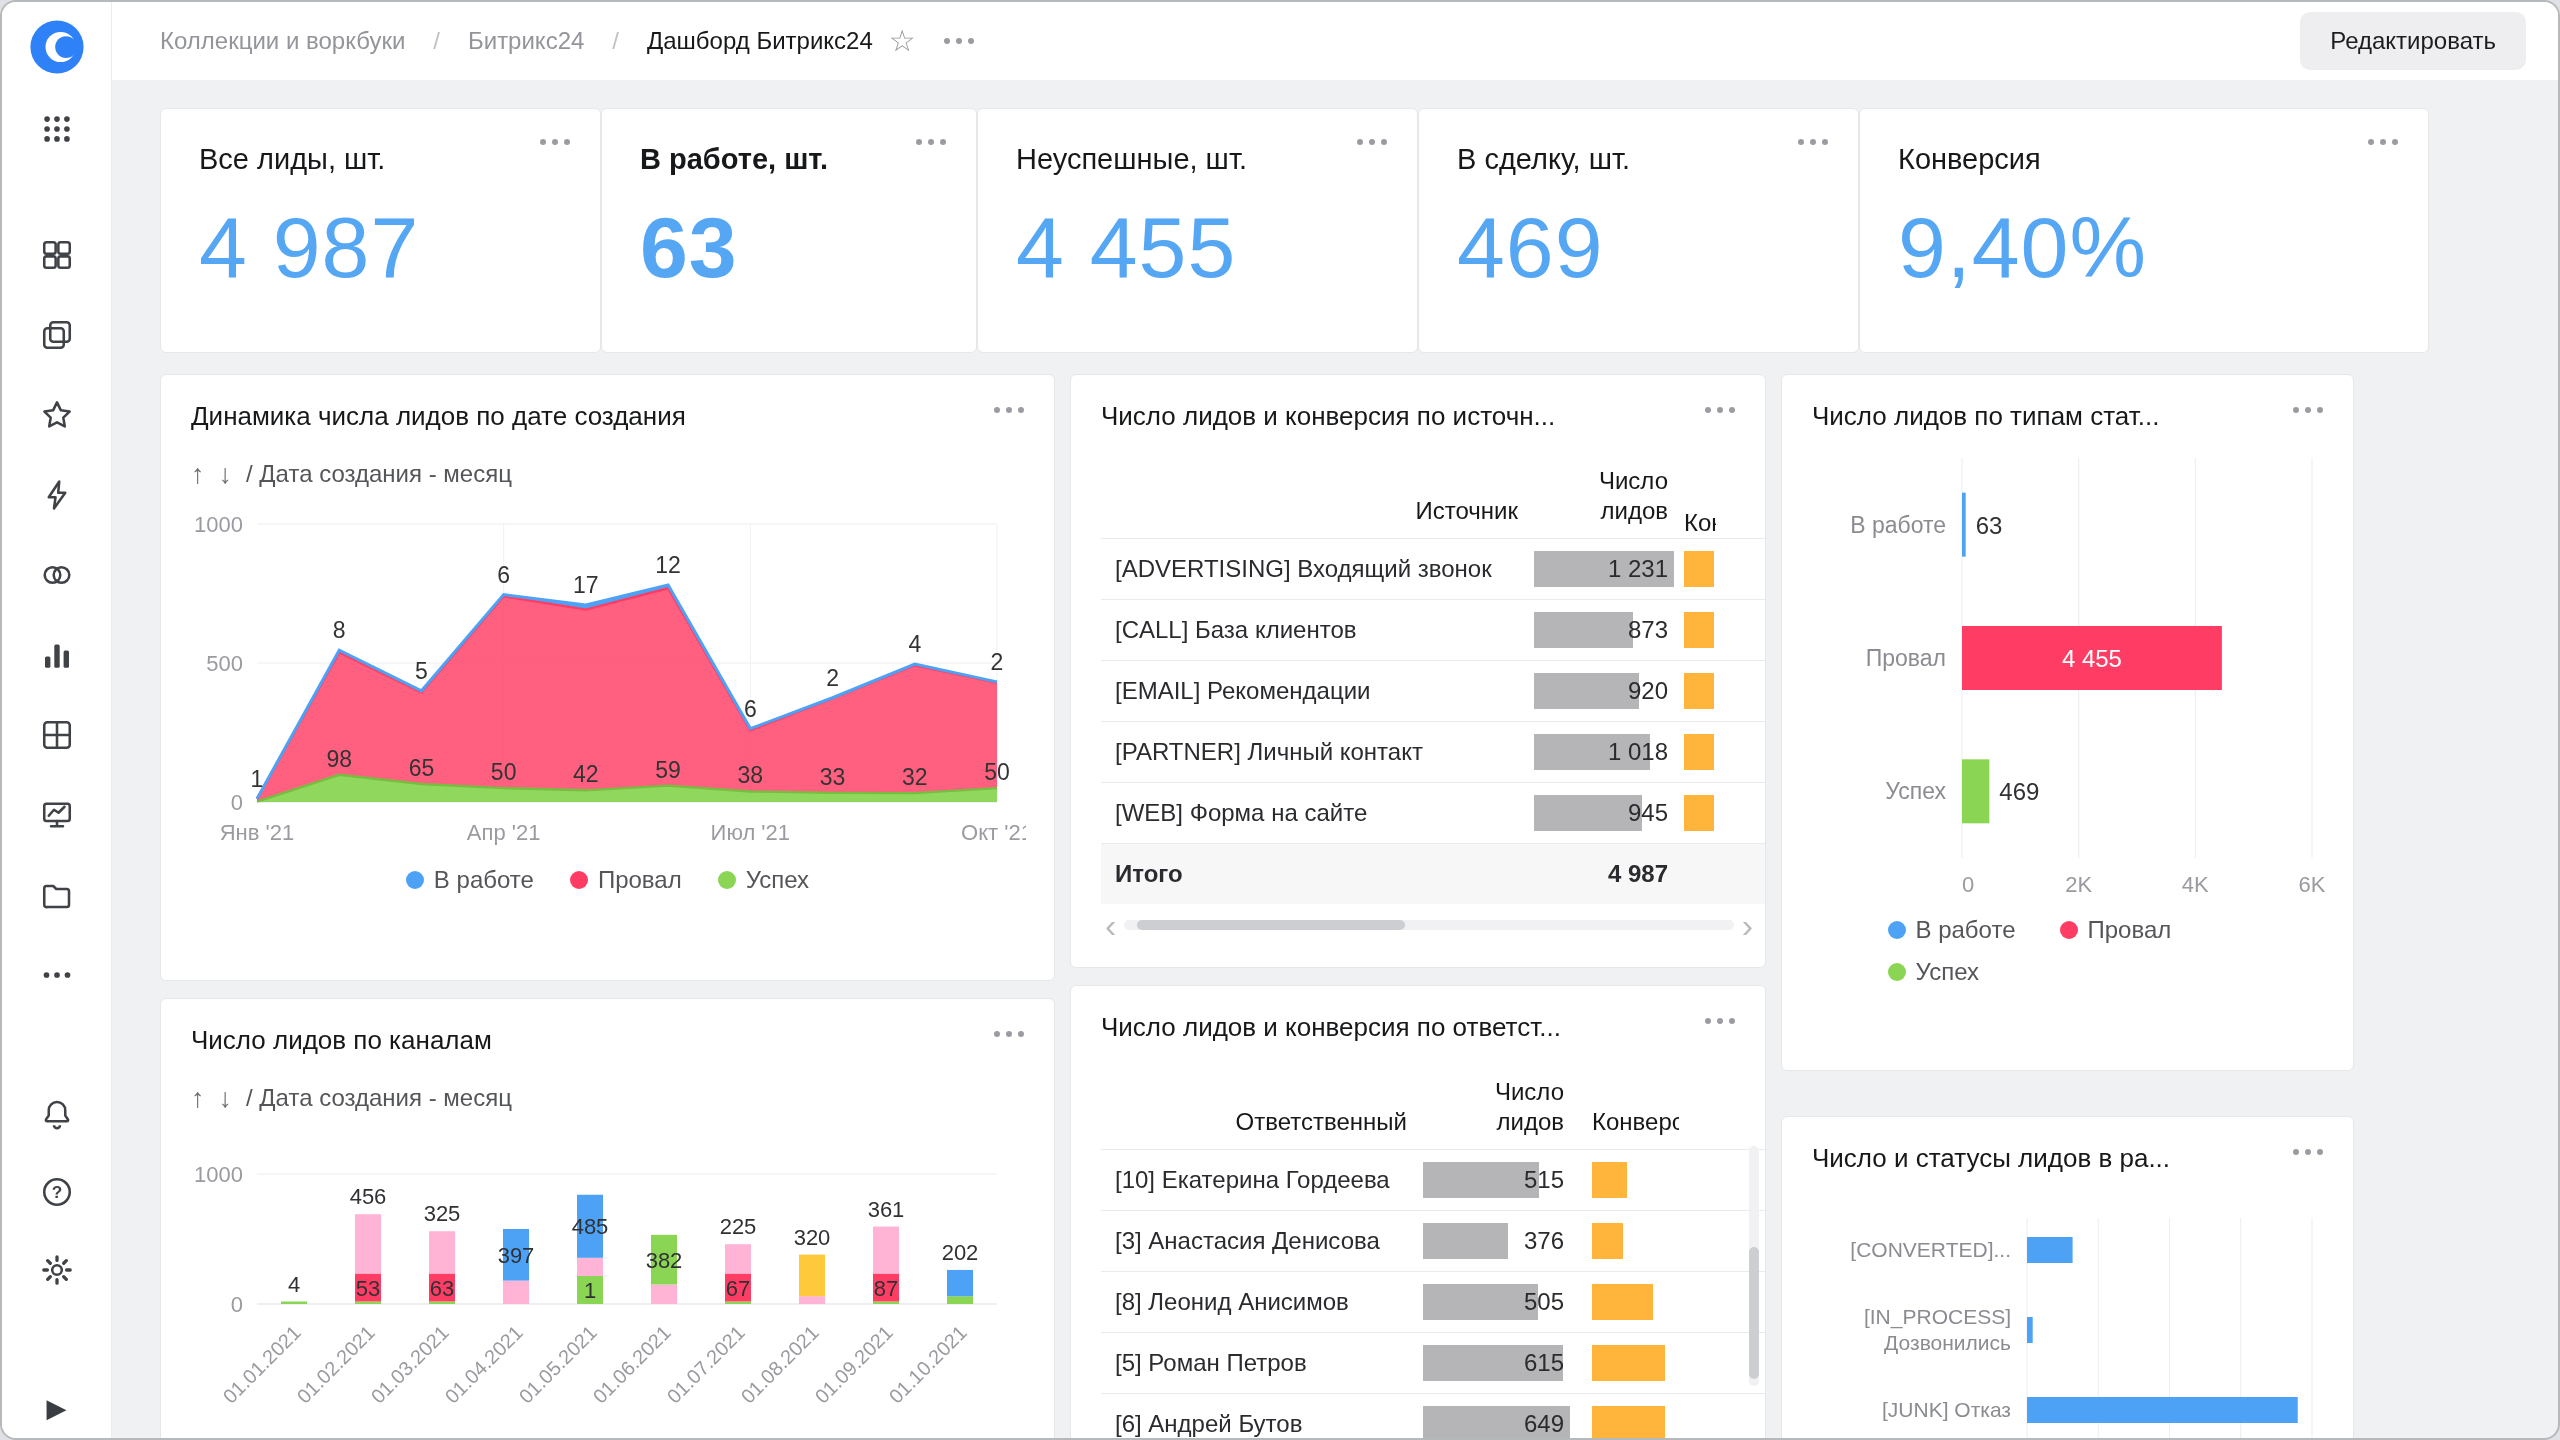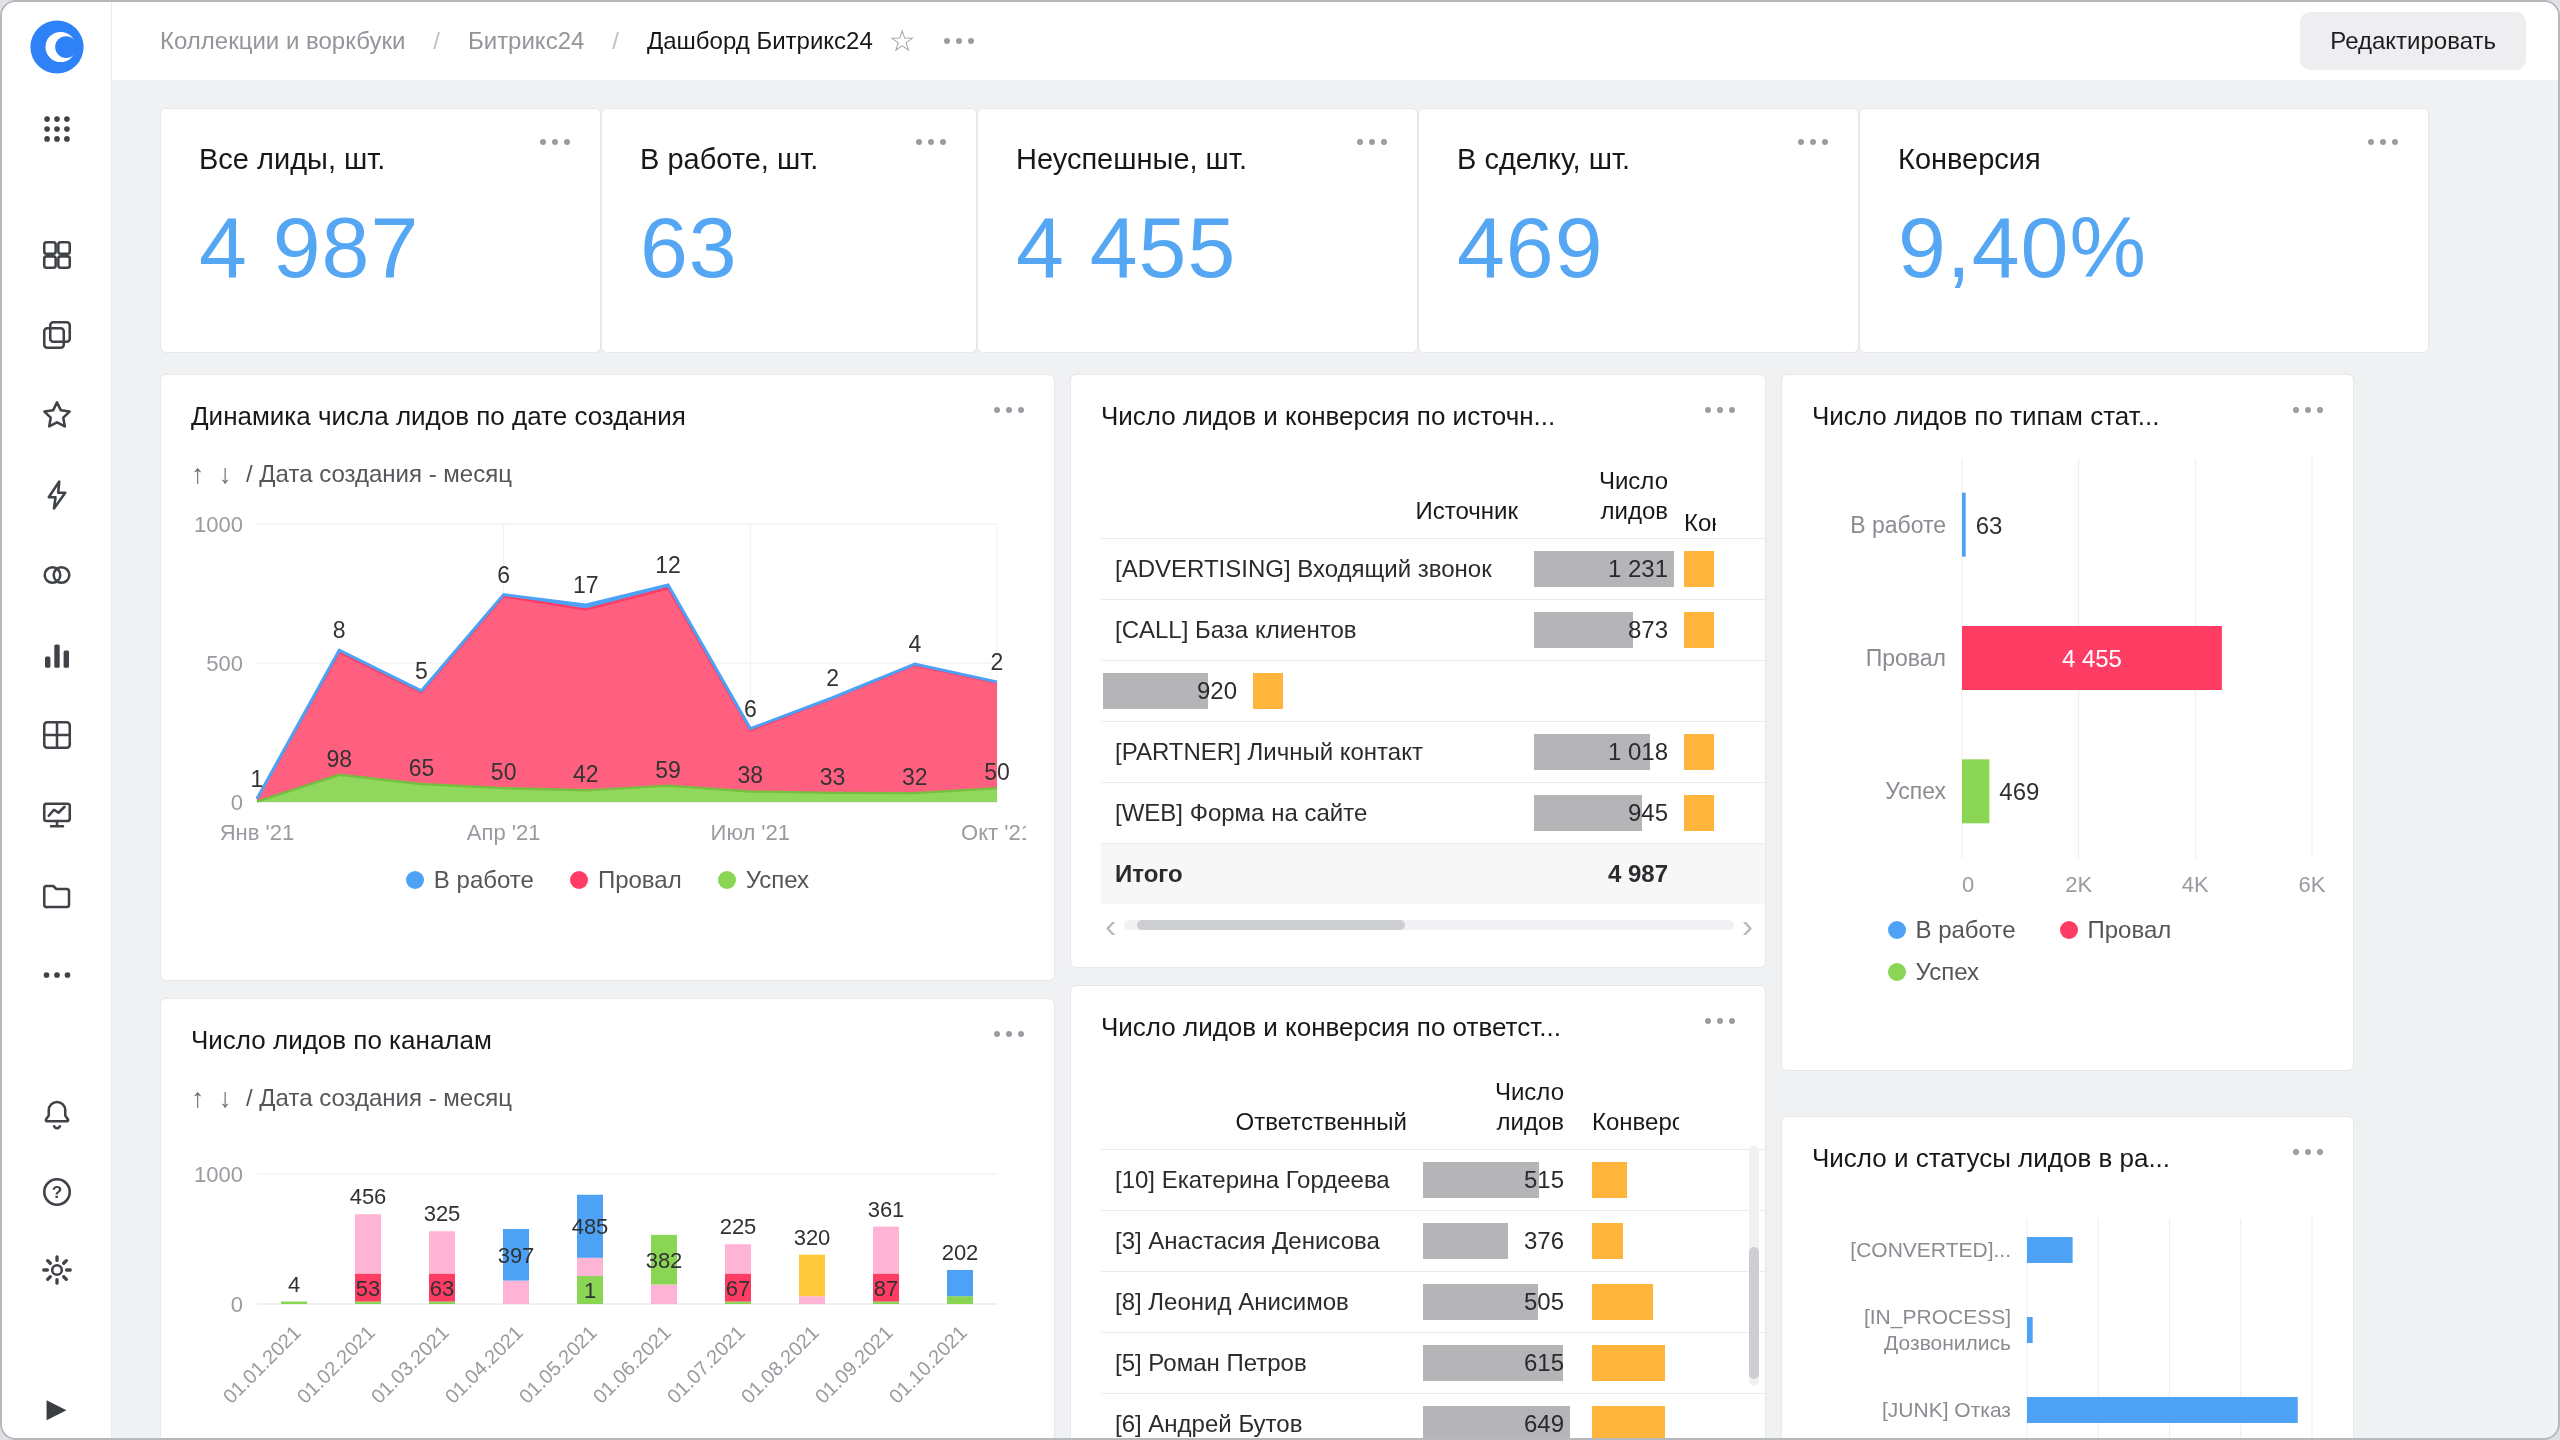--- a/index.html
+++ b/index.html
@@ -27,21 +27,21 @@
   .star-btn{font-size:30px;color:#97989c;margin-left:16px;cursor:pointer;line-height:1;}
   .menu-dots{display:inline-flex;gap:6px;cursor:pointer;align-items:center;}
   .menu-dots i{width:6px;height:6px;border-radius:50%;background:#9b9ca1;}
   .top-dots{margin-left:28px;}
   .edit-btn{margin-left:auto;background:#eeeef0;border:none;border-radius:10px;padding:15px 30px;font-size:24px;color:#1c1d1f;cursor:pointer;font-family:inherit;}
 
   
   .content{flex:1;padding:28px 0 0 48px;overflow:hidden;}
   .kpi-row{display:flex;}
   .kpi-card{background:#fff;border:1px solid #e6e7e9;border-radius:6px;height:245px;padding:34px 38px;position:relative;flex:none;}
-  .k1,.k3,.k4{width:441px;} .k2{width:376px;} .k5{width:570px;}
+  .k1,.k3,.k4{width:441px;} .k2{width:376px;font-weight:bold;} .k5{width:570px;}
   .kpi-card .menu-dots{position:absolute;top:30px;right:30px;}
   .kpi-label{font-size:29px;color:#17181a;}
   .kpi-value{font-size:86px;color:#55a6f3;margin-top:22px;letter-spacing:1px;}
 
   .grid{display:flex;gap:15px;margin-top:21px;align-items:flex-start;}
   .col{display:flex;flex-direction:column;gap:17px;}
   .col1{width:895px;} .col2{width:696px;} .col3{width:573px;}
   .card{background:#fff;border:1px solid #e6e7e9;border-radius:6px;position:relative;width:100%;overflow:hidden;}
   .h-dynamics{height:607px;} .h-channels{height:700px;} .h-sources{height:594px;}
   .h-responsible{height:620px;} .h-status{height:697px;} .h-funnel{height:430px;}
@@ -442,20 +442,21 @@
                     <div class="td c1s">[CALL] База клиентов</div>
                     <div class="td c2s num">
                       <i class="gbar" style="width:99px"></i>
                       <span>873</span>
                     </div>
                     <div class="td c3s">
                       <i class="ybar" style="width:41px"></i>
                     </div>
                   </div>
                   <div class="trow">
+                    <div class="td c1s">[EMAIL] Рекомендации</div>
                     <div class="td c2s num">
                       <i class="gbar" style="width:105px"></i>
                       <span>920</span>
                     </div>
                     <div class="td c3s">
                       <i class="ybar" style="width:41px"></i>
                     </div>
                   </div>
                   <div class="trow">
                     <div class="td c1s">[PARTNER] Личный контакт</div>

